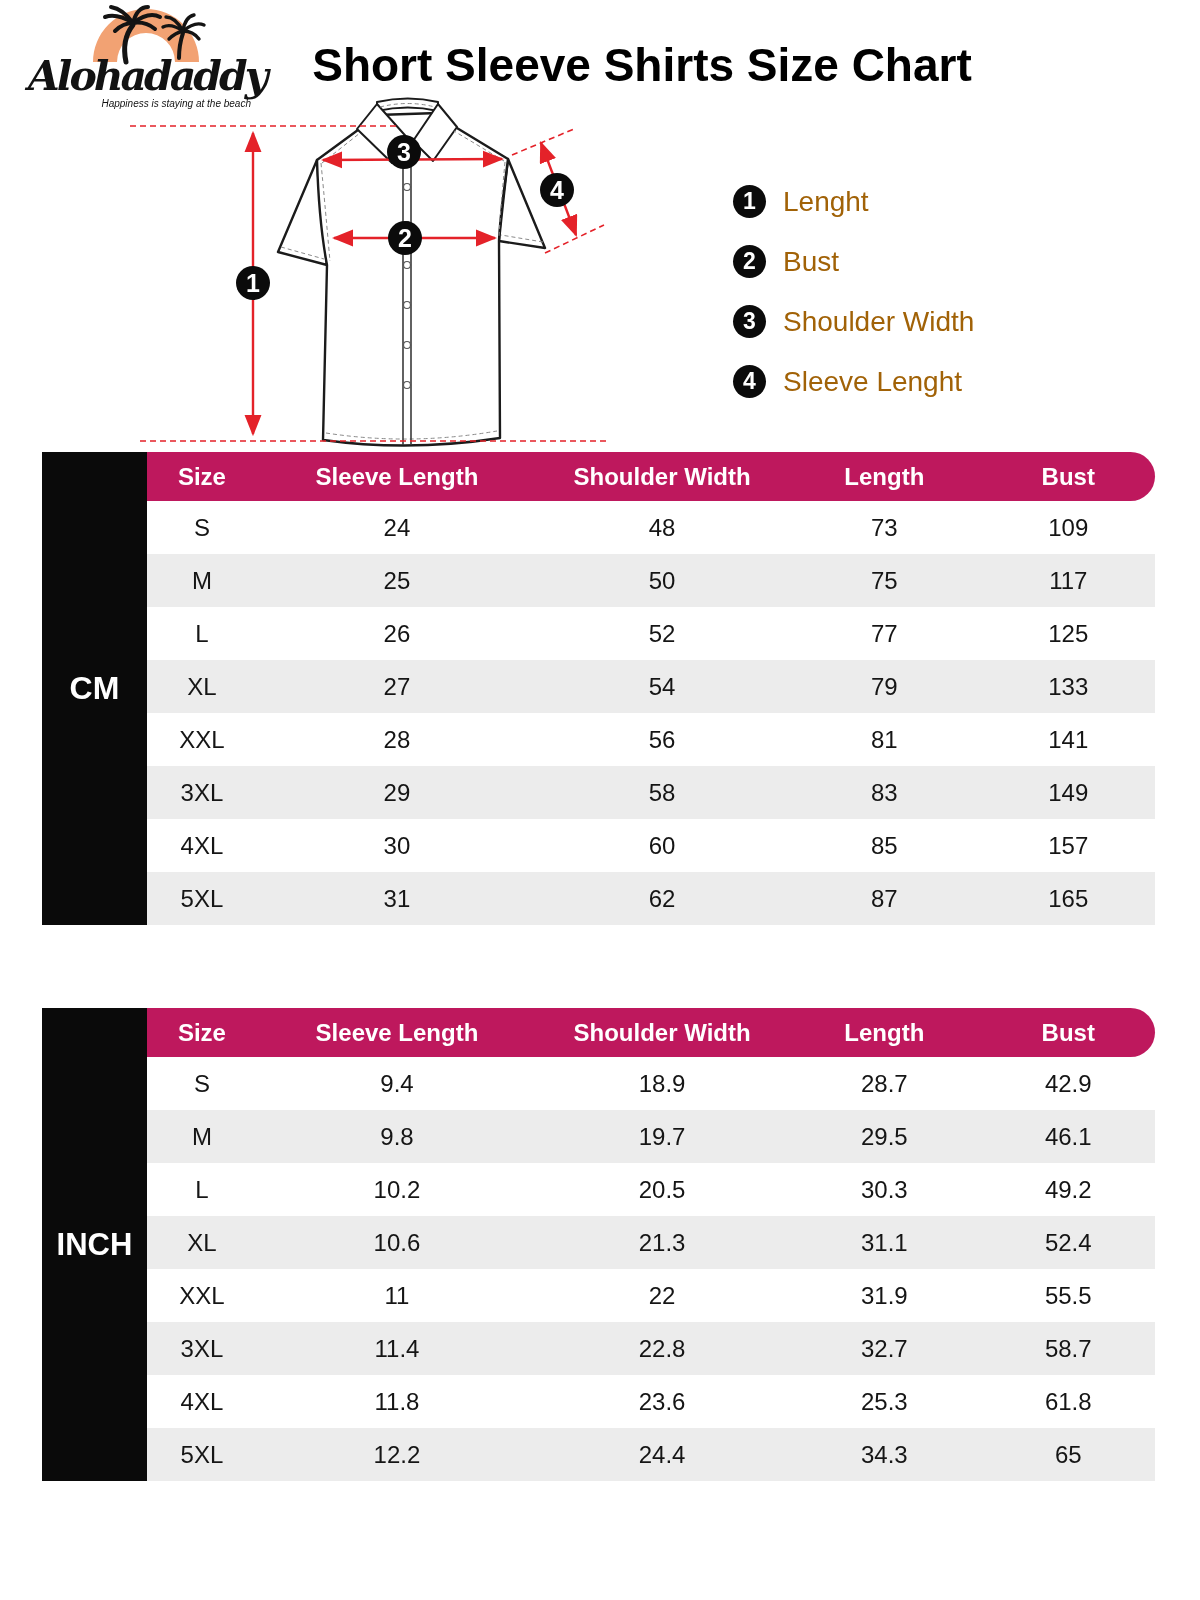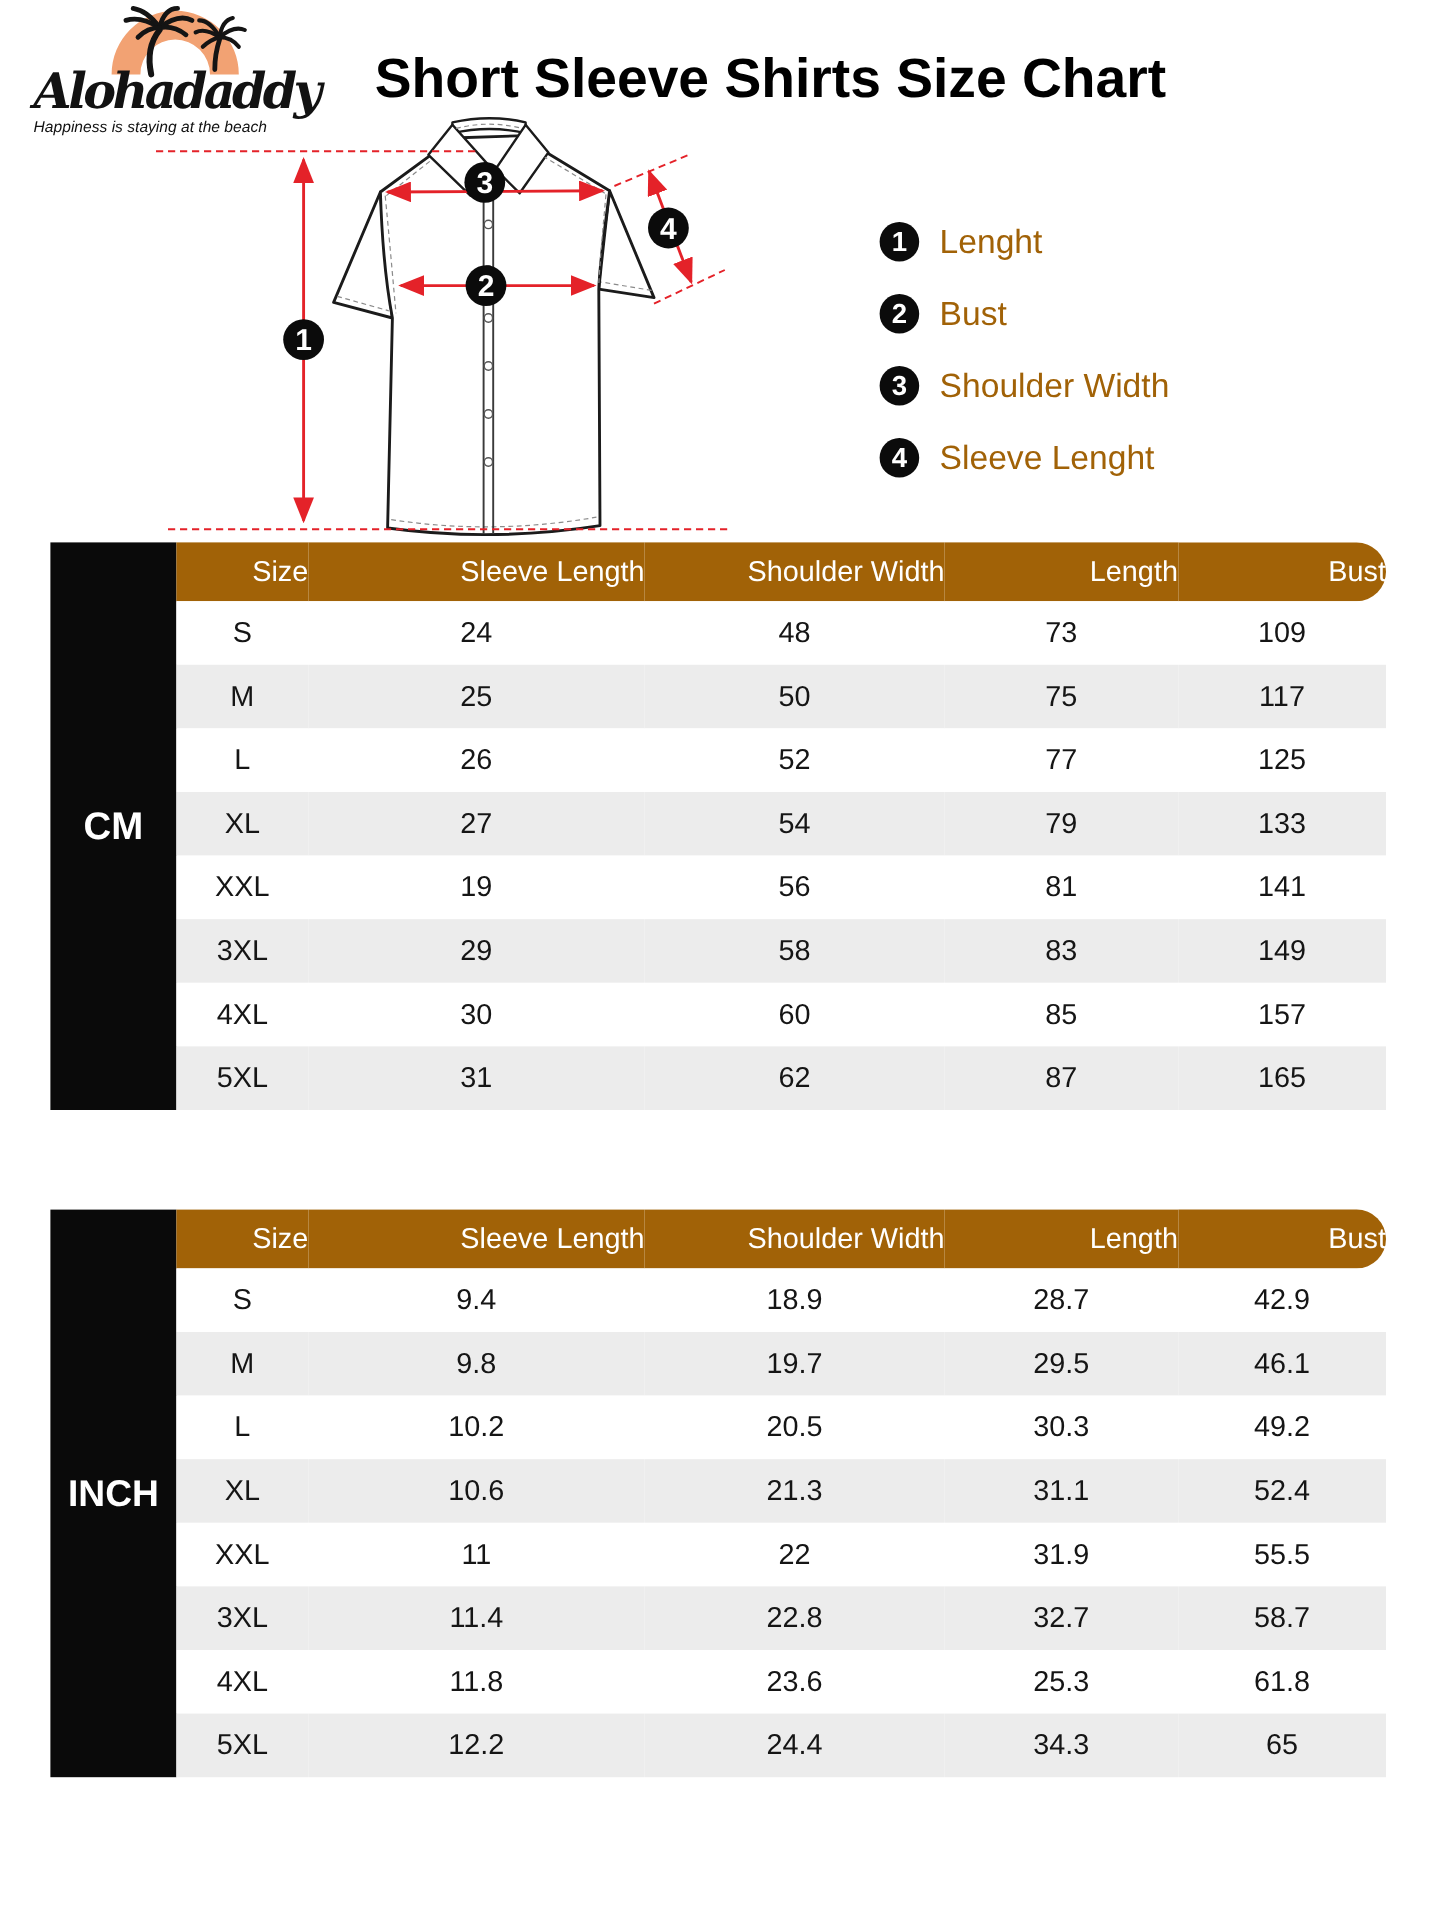--- a/index.html
+++ b/index.html
@@ -4,21 +4,21 @@
 <style>
   html,body { margin:0; padding:0; background:#ffffff; font-family:"Liberation Sans", sans-serif; }
   .page { position:relative; width:1200px; height:1498px; background:#fff; overflow:hidden; }
 
   
   .logo { position:absolute; left:28px; top:4px; width:235px; }
   .logo-art { display:block; margin:0 auto; }
   .logo-wordmark { font-family:"DejaVu Serif", serif; font-style:italic; font-weight:bold;
                    font-size:41px; letter-spacing:-3px; color:#121212; text-align:center;
                    margin-top:-10px; line-height:1; white-space:nowrap; }
-  .logo-tagline { font-size:13px; font-style:italic; color:#121212; text-align:left;
+  .logo-tagline { font-size:10px; font-style:italic; color:#121212; text-align:right;
                   padding-right:12px; margin-top:1px; }
   .page-title { position:absolute; left:84px; right:0; top:38px; text-align:center;
                 font-size:46px; font-weight:bold; color:#000; }
 
   
   .diagram { position:absolute; left:0; top:95px; width:1200px; height:357px; }
   .shirt-svg { position:absolute; left:100px; top:0; }
   .legend { position:absolute; left:733px; top:90px; }
   .legend-item { display:flex; align-items:center; margin-bottom:27px; }
   .legend-badge { width:33px; height:33px; border-radius:50%; background:#0b0b0b; color:#fff;
@@ -30,22 +30,22 @@
   .size-table { position:absolute; left:42px; width:1113px; display:flex; }
   .size-table.cm   { top:452px; }
   .size-table.inch { top:1008px; }
   .unit-bar { width:105px; background:#0a0a0a; color:#fff; display:flex;
               align-items:center; justify-content:center; font-weight:bold; }
   .size-table.cm .unit-bar   { font-size:32px; }
   .size-table.inch .unit-bar { font-size:31px; }
   .table-main { flex:1; }
   table.sizes { border-collapse:collapse; width:100%; table-layout:fixed; }
   table.sizes thead tr { height:49px; }
-  table.sizes thead th { background:#a16207; color:#fff; font-size:24px; font-weight:normal;
-                         text-align:right; padding:0; }
+  table.sizes thead th { background:#be185d; color:#fff; font-size:24px; font-weight:bold;
+                         text-align:center; padding:0; }
   table.sizes thead th:last-child { border-top-right-radius:26px; border-bottom-right-radius:26px; }
   table.sizes tbody tr { height:53px; background:#ffffff; }
   table.sizes tbody tr:nth-child(even) { background:#ececec; }
   table.sizes td { text-align:center; font-size:24px; color:#151515; padding:0; }
 
   .notes { position:absolute; left:0; right:0; top:1498px; text-align:center;
            font-size:23px; color:#0d0d0d; }
 </style>
 </head>
 <body>
@@ -211,21 +211,21 @@
             </tr>
             <tr>
               <td>XL</td>
               <td>27</td>
               <td>54</td>
               <td>79</td>
               <td>133</td>
             </tr>
             <tr>
               <td>XXL</td>
-              <td>19</td>
+              <td>28</td>
               <td>56</td>
               <td>81</td>
               <td>141</td>
             </tr>
             <tr>
               <td>3XL</td>
               <td>29</td>
               <td>58</td>
               <td>83</td>
               <td>149</td>

